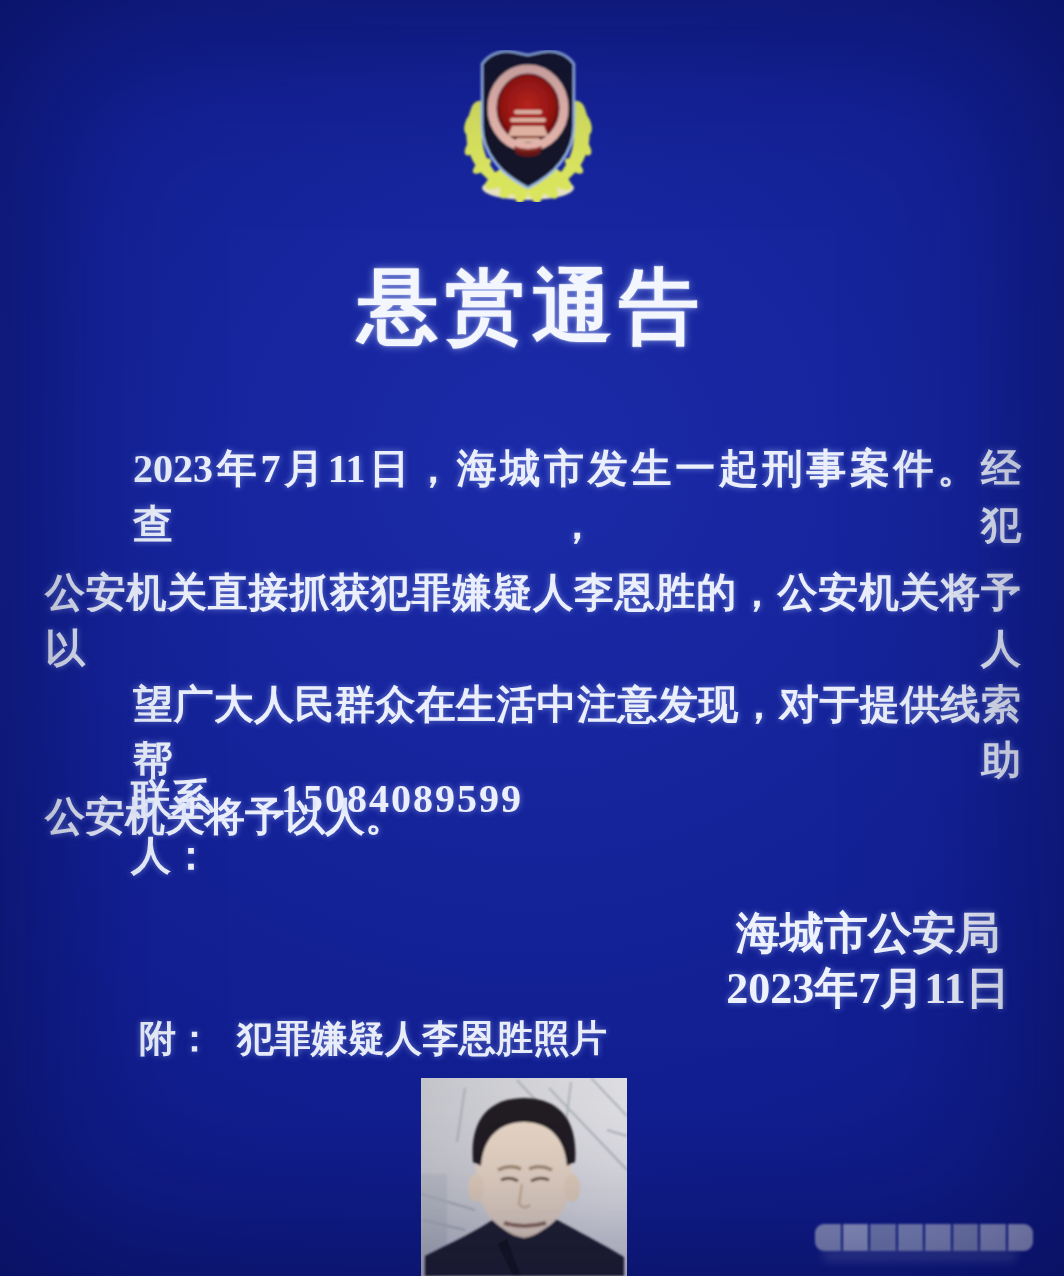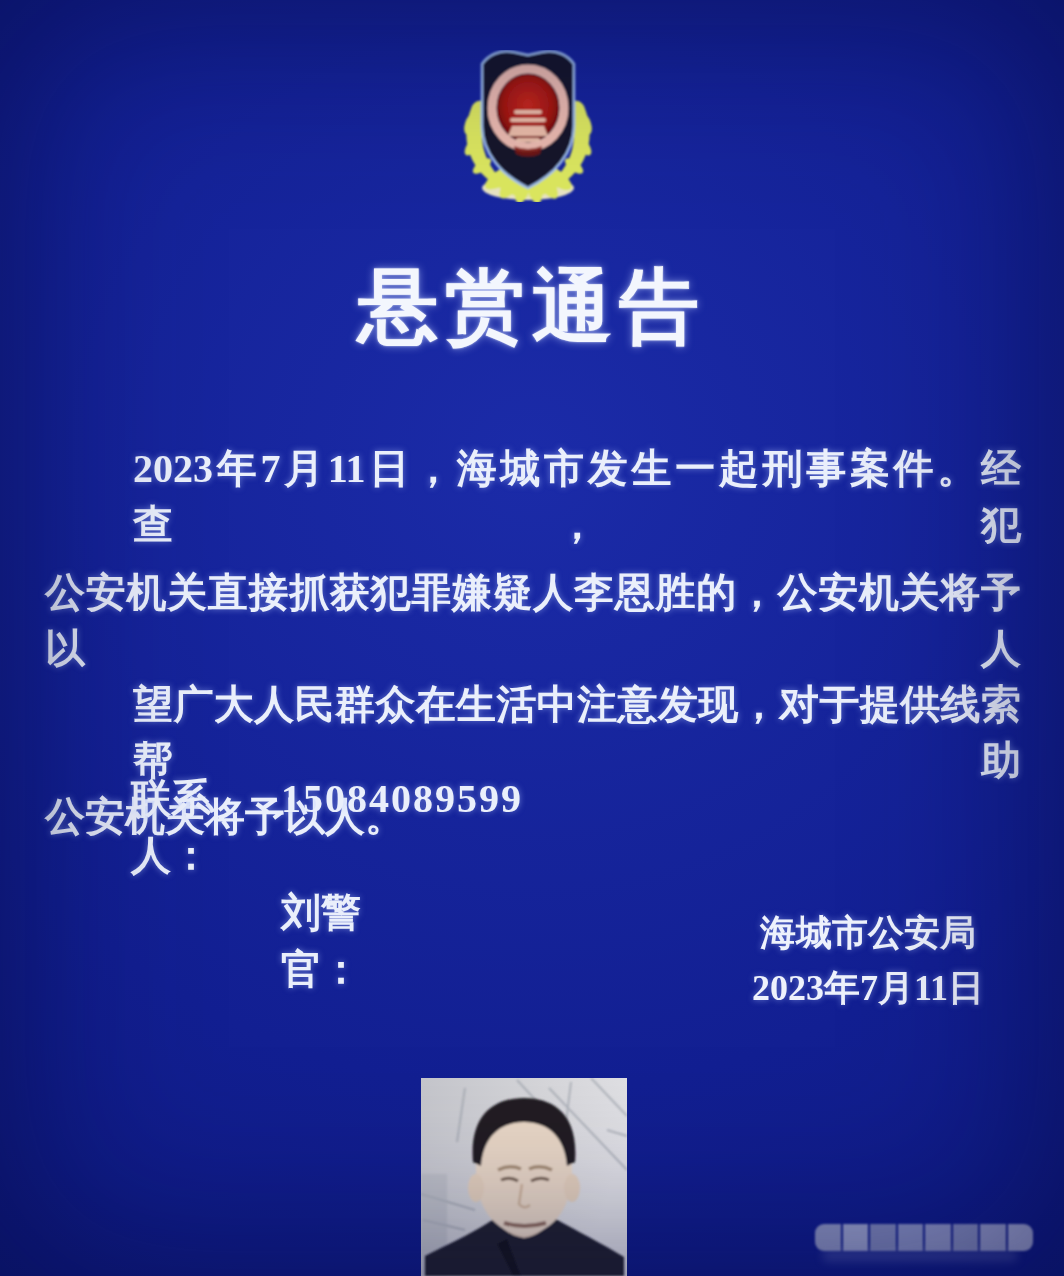--- a/index.html
+++ b/index.html
@@ -34,21 +34,21 @@
     position:absolute; left:131px; top:770px;
     font-size:40px; line-height:57px; font-weight:600; color:#eaeffb;
     text-shadow:0 0 6px rgba(175,195,255,.55);
   }
   .c-row { display:flex; align-items:baseline; }
   .c-label, .c-spacer { width:150px; flex:0 0 auto; }
   .c-name { width:132px; flex:0 0 auto; }
   .c-phone { letter-spacing:2px;text-align:center; }
   .signature {
     position:absolute; left:700px; top:906px; width:336px; text-align:center;
-    font-size:36px; line-height:55px; font-weight:600; color:#eef2fc;
+    font-size:44px; line-height:55px; font-weight:600; color:#eef2fc;
     text-shadow:0 0 6px rgba(175,195,255,.55);
   }
   .attachment {
     position:absolute; left:139px; top:1014px;
     font-size:37px; font-weight:600; color:#e8edf9;
     text-shadow:0 0 6px rgba(175,195,255,.5);
   }
   .att-prefix { margin-right:24px; }
   .photo {
     position:absolute; left:421px; top:1078px; width:206px; height:198px;
@@ -137,29 +137,31 @@
     </div>
   </div>
 
   <div class="contacts">
     <div class="c-row">
       <span class="c-label">联系人：</span>
       <span class="c-phone">15084089599</span>
     </div>
     <div class="c-row">
       <span class="c-spacer"></span>
-      <span class="c-name">刘警官：</span>
     </div>
   </div>
 
   <div class="signature">
     <div>海城市公安局</div>
     <div>2023年7月11日</div>
   </div>
 
+  <div class="attachment">
+    <span class="att-prefix">附：</span><span>犯罪嫌疑人李恩胜照片</span>
+  </div>
 
   <div class="photo">
     <svg width="206" height="198" viewBox="0 0 206 198">
       <defs>
         <linearGradient id="pbg" x1="0" y1="0" x2="1" y2="0.3">
           <stop offset="0%" stop-color="#c5c6cc"></stop>
           <stop offset="55%" stop-color="#d6d6da"></stop>
           <stop offset="100%" stop-color="#e2e2e6"></stop>
         </linearGradient>
         <filter id="psoft" x="-10%" y="-10%" width="120%" height="120%">

